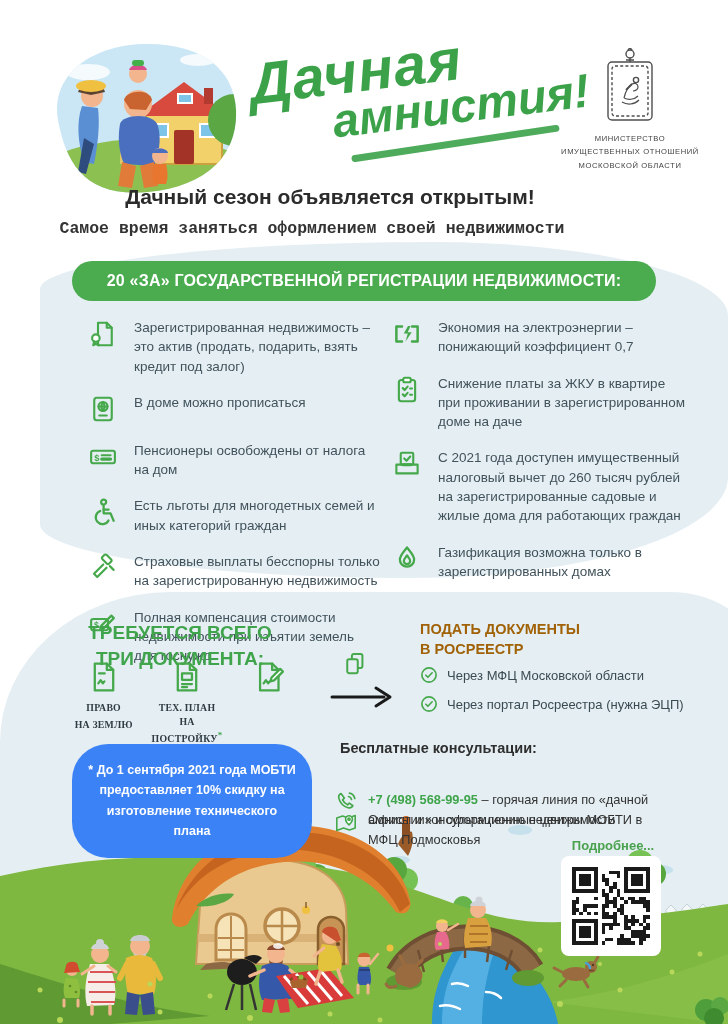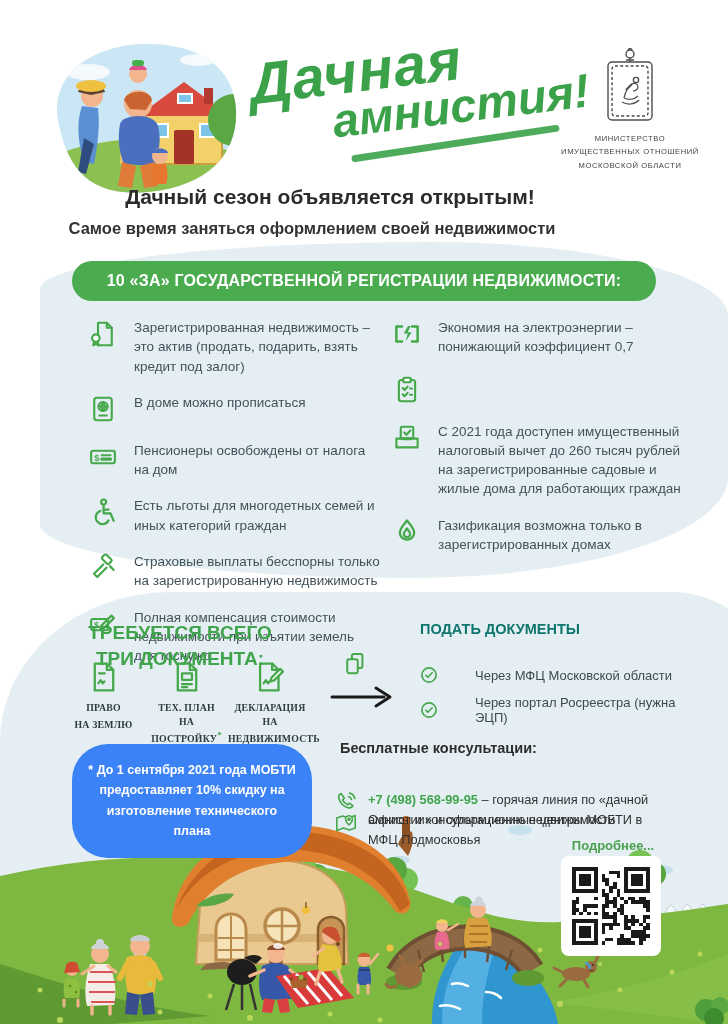--- a/index.html
+++ b/index.html
@@ -17,45 +17,45 @@
   .logo .l1{font-size:58px;letter-spacing:1px;}
   .logo .l2{font-size:47px;margin-left:78px;margin-top:-6px;}
   .logo .brush{width:210px;height:7px;background:#3ba24a;border-radius:4px;margin:10px 0 0 92px;
                transform:rotate(-1.5deg);opacity:.9;}
   .ministry{position:absolute;left:548px;top:48px;width:164px;text-align:center;z-index:2;}
   .ministry svg{display:block;margin:0 auto 8px auto;}
   .ministry .mtxt{font-size:7.6px;font-weight:normal;color:#3f3f3f;letter-spacing:.6px;line-height:1.75;}
   .headline{position:absolute;left:0;top:185px;width:660px;text-align:center;font-size:21px;
             font-weight:800;color:#2b2b2b;z-index:2;}
   .subheadline{position:absolute;left:0;top:219px;width:624px;text-align:center;font-size:16.5px;
-            font-weight:600;color:#333;z-index:2;}
+            font-weight:600;color:#333;z-index:2;font-family:Liberation Mono, monospace;}
   
   .banner{position:absolute;left:72px;top:261px;width:584px;height:40px;background:#4aab4f;
           border-radius:22px;display:flex;align-items:center;justify-content:center;z-index:2;}
   .banner span{color:#fff;font-weight:bold;font-size:16px;letter-spacing:.2px;}
   .col{position:absolute;top:318px;z-index:2;}
   .col-left{left:88px;width:292px;}
   .col-right{left:392px;width:296px;}
   .brow{display:flex;margin-bottom:17px;}
   .brow .bicon{flex:0 0 30px;width:30px;height:30px;margin-right:16px;margin-top:1px;}
   .brow p{margin:0;font-size:13.5px;line-height:1.43;color:#41525b;font-weight:500;}
   
   .docs-title{position:absolute;left:70px;top:620px;width:220px;text-align:center;color:#3fa44b;
               font-weight:bold;font-size:19px;line-height:1.35;z-index:2;}
   .docs-row{position:absolute;left:62px;top:660px;width:250px;display:flex;justify-content:space-between;z-index:2;}
   .doc-item{text-align:center;width:84px;font-family:Liberation Serif, serif;}
   .doc-item svg{display:block;margin:0 auto 7px auto;}
   .doc-item .dlab{font-size:9.8px;font-weight:bold;color:#2e3b42;line-height:1.45;letter-spacing:.2px;}
   .doc-item .ast{color:#3fa44b;font-size:9px;vertical-align:super;}
   .transfer{position:absolute;left:330px;top:650px;width:66px;z-index:2;}
   .transfer .copyic{margin-left:12px;}
-  .submit-title{position:absolute;left:420px;top:620px;color:#0f766e;font-weight:bold;
+  .submit-title{position:absolute;left:420px;top:620px;color:#a16207;font-weight:bold;
                 font-size:14.5px;line-height:1.35;z-index:2;}
   .submit-opts{position:absolute;left:420px;top:666px;width:290px;z-index:2;}
-  .opt{display:flex;align-items:center;margin-bottom:11px;gap:28px;}
+  .opt{display:flex;align-items:center;margin-bottom:11px;}
   .opt svg{flex:0 0 18px;margin-right:9px;}
   .opt span{font-size:13px;color:#3a4a52;font-weight:500;}
   
   .note-badge{position:absolute;left:72px;top:744px;width:240px;background:#3b82f6;border-radius:36px;
               padding:16px 16px;box-sizing:border-box;text-align:center;z-index:2;}
   .note-badge span{color:#fff;font-weight:bold;font-size:12.5px;line-height:1.55;}
   .consult-title{position:absolute;left:340px;top:740px;font-size:14.5px;font-weight:bold;color:#2e2e2e;z-index:2;}
   .consult-row{position:absolute;display:flex;z-index:2;}
   .consult-row svg{flex:0 0 24px;margin-right:10px;}
   .crow1{left:334px;top:790px;width:380px;}
@@ -144,21 +144,21 @@
     </svg>
     <div class="mtxt">МИНИСТЕРСТВО</div>
     <div class="mtxt">ИМУЩЕСТВЕННЫХ ОТНОШЕНИЙ</div>
     <div class="mtxt">МОСКОВСКОЙ ОБЛАСТИ</div>
   </div>
 
   <div class="headline">Дачный сезон объявляется открытым!</div>
   <div class="subheadline">Самое время заняться оформлением своей недвижимости</div>
 
   <div class="banner">
-    <span>10 «ЗА» ГОСУДАРСТВЕННОЙ РЕГИСТРАЦИИ НЕДВИЖИМОСТИ:</span>
+    <span>20 «ЗА» ГОСУДАРСТВЕННОЙ РЕГИСТРАЦИИ НЕДВИЖИМОСТИ:</span>
   </div>
 
   <div class="col col-left">
     <div class="brow">
       <span class="bicon">
         <svg width="30" height="30" viewBox="0 0 24 24" fill="none" stroke="#45a84b" stroke-width="1.7" stroke-linecap="round" stroke-linejoin="round">
           <path d="M8 3h7l4 4v14H8z"></path>
             <path d="M15 3v4h4"></path>
           <circle cx="6.3" cy="15.3" r="3" fill="#fff"></circle>
             <path d="M5 17.8l-.8 3.2 2.1-1.1 2.1 1.1-.8-3.2"></path>
@@ -236,20 +236,21 @@
       <span class="bicon">
         <svg width="30" height="30" viewBox="0 0 24 24" fill="none" stroke="#45a84b" stroke-width="1.7" stroke-linecap="round" stroke-linejoin="round">
           <rect x="5.5" y="4" width="13" height="17" rx="2"></rect>
             <rect x="9" y="2.2" width="6" height="3.6" rx="1.2" fill="#fff"></rect>
           <path d="M8.6 10.5l1.5 1.5 2.4-2.7"></path>
             <path d="M14.5 10.8h1.5"></path>
           <path d="M8.6 15.5l1.5 1.5 2.4-2.7"></path>
             <path d="M14.5 15.8h1.5"></path>
         </svg>
       </span>
+      <p>Снижение платы за ЖКУ в квартире при проживании в зарегистрированном доме на даче</p>
     </div>
     <div class="brow">
       <span class="bicon">
         <svg width="30" height="30" viewBox="0 0 24 24" fill="none" stroke="#45a84b" stroke-width="1.7" stroke-linecap="round" stroke-linejoin="round">
           <rect x="7" y="3" width="10" height="9.5" rx="1"></rect>
             <path d="M9.8 7.6l1.8 1.8 3-3.4"></path>
           <path d="M3.5 12.5h17v7h-17z"></path>
             <path d="M9 12.5h6" stroke-width="2.4"></path>
         </svg>
       </span>
@@ -295,40 +296,37 @@
         <div><span>НА ПОСТРОЙКУ</span><span class="ast">*</span></div>
       </div>
     </div>
     <div class="doc-item">
       <svg width="34" height="34" viewBox="0 0 24 24" fill="none" stroke="#45a84b" stroke-width="1.6" stroke-linecap="round" stroke-linejoin="round">
         <path d="M5 2.5h8.5L18 7v14.5H5z"></path>
           <path d="M13.5 2.5V7H18"></path>
         <path d="M7.5 16.5l1.6-2.2 1.6 2.2 1.1-1.4"></path>
         <path d="M13 12.5l6.2-6.2 1.9 1.9-6.2 6.2-2.6.7z" fill="#fff"></path>
       </svg>
-      <div class="dlab">
-        <div>ДЕКЛАРАЦИЯ НА</div>
-        <div><span>НЕДВИЖИМОСТЬ</span><span class="ast"></span></div>
-      </div>
     </div>
   </div>
 
   <div class="transfer">
     <svg class="copyic" width="28" height="30" viewBox="0 0 24 24" fill="none" stroke="#45a84b" stroke-width="1.7" stroke-linecap="round" stroke-linejoin="round">
       <rect x="8.5" y="2.5" width="9" height="12" rx="1.6"></rect>
       <rect x="4.5" y="7" width="9" height="12" rx="1.6" fill="#e5eff3"></rect>
     </svg>
     <svg width="66" height="26" viewBox="0 0 66 26">
       <path d="M2 13h52" stroke="#1a1a1a" stroke-width="3" stroke-linecap="round"></path>
       <path d="M46 4l14 9-14 9" fill="none" stroke="#1a1a1a" stroke-width="3" stroke-linecap="round" stroke-linejoin="round"></path>
     </svg>
   </div>
 
   <div class="submit-title">
     <div>ПОДАТЬ ДОКУМЕНТЫ</div>
+    <div>В РОСРЕЕСТР</div>
   </div>
   <div class="submit-opts">
     <div class="opt">
       <svg width="18" height="18" viewBox="0 0 24 24" fill="none" stroke="#45a84b" stroke-width="2.2" stroke-linecap="round" stroke-linejoin="round">
         <circle cx="12" cy="12" r="9.5"></circle>
           <path d="M7.8 12.3l2.7 2.7 5.7-6"></path>
       </svg>
       <span>Через МФЦ Московской области</span>
     </div>
     <div class="opt">

